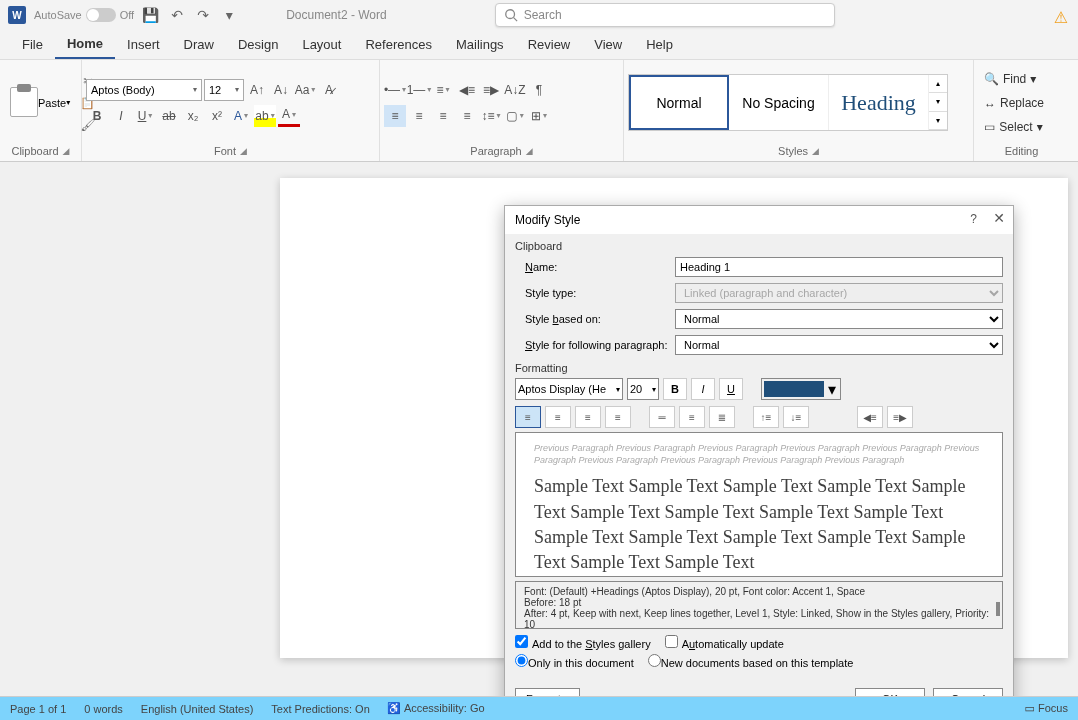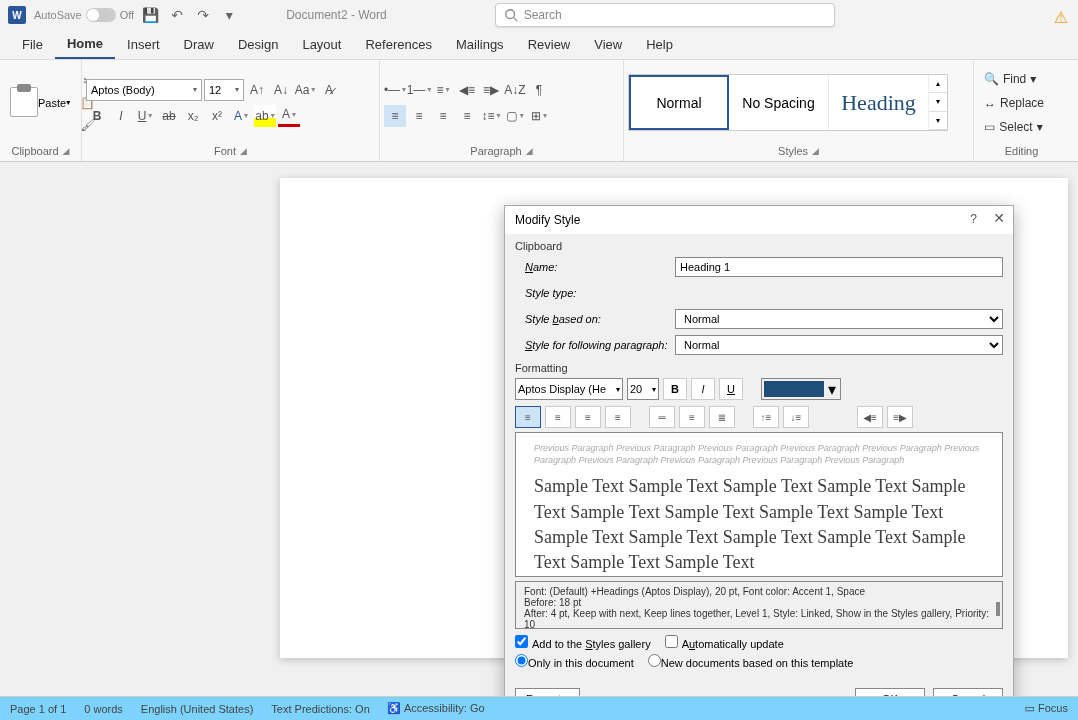--- a/index.html
+++ b/index.html
@@ -58,21 +58,21 @@
   .docarea { position: absolute; top: 178px; left: 280px; width: 788px; height: 480px; background: white; box-shadow: 0 2px 8px rgba(0,0,0,0.2); }
   
   
   .dialog { position: absolute; top: 205px; left: 504px; width: 510px; height: 514px; background: #f0f0f0; border: 1px solid #aaa; box-shadow: 0 4px 16px rgba(0,0,0,0.3); }
   .dlg-title { height: 28px; display: flex; align-items: center; padding: 0 10px; font-size: 12px; position: relative; background: white; }
   .dlg-title .help { position: absolute; right: 36px; top: 6px; font-size: 12px; color: #555; }
   .dlg-title .close { position: absolute; right: 8px; top: 4px; font-size: 14px; color: #555; }
   .dlg-body { padding: 6px 10px; }
   .section-label { font-size: 11px; color: #333; margin-bottom: 4px; }
   .form-row { display: flex; align-items: center; margin-bottom: 4px; height: 22px; }
-  .form-row label { width: 160px; font-size: 11px; padding-left: 10px; font-style: italic; }
+  .form-row label { width: 160px; font-size: 11px; padding-left: 10px; }
   .form-row input, .form-row select { flex: 1; height: 20px; border: 1px solid #888; font-size: 11px; padding: 0 4px; background: white; }
   .form-row select:disabled { background: #eee; color: #888; }
   .fmt-row { display: flex; gap: 4px; align-items: center; margin-bottom: 6px; }
   .fmt-combo { height: 22px; border: 1px solid #888; font-size: 11px; padding: 0 2px; background: white; display: flex; align-items: center; justify-content: space-between; }
   .fmt-combo .arrow { font-size: 8px; }
   .fmt-btn { width: 24px; height: 22px; border: 1px solid #ccc; display: flex; align-items: center; justify-content: center; font-size: 11px; background: white; }
   .fmt-btn.bold { font-weight: bold; }
   .fmt-btn.italic { font-style: italic; }
   .fmt-btn.underline { text-decoration: underline; }
   .color-swatch { width: 80px; height: 22px; border: 1px solid #888; display: flex; align-items: center; }
@@ -279,20 +279,21 @@
     <span class="close">✕</span>
   </div>
   <div class="dlg-body">
     <div class="section-label">Clipboard</div>
     <div class="form-row">
       <label><u class="underline-letter">N</u>ame:</label>
       <input type="text" value="Heading 1" style="">
     </div>
     <div class="form-row">
       <label>Style type:</label>
+      <select disabled=""><option>Linked (paragraph and character)</option></select>
     </div>
     <div class="form-row">
       <label>Style <u class="underline-letter">b</u>ased on:</label>
       <select><option class="pilcrow">Normal</option></select>
     </div>
     <div class="form-row">
       <label><u class="underline-letter">S</u>tyle for following paragraph:</label>
       <select><option class="pilcrow">Normal</option></select>
     </div>
 

